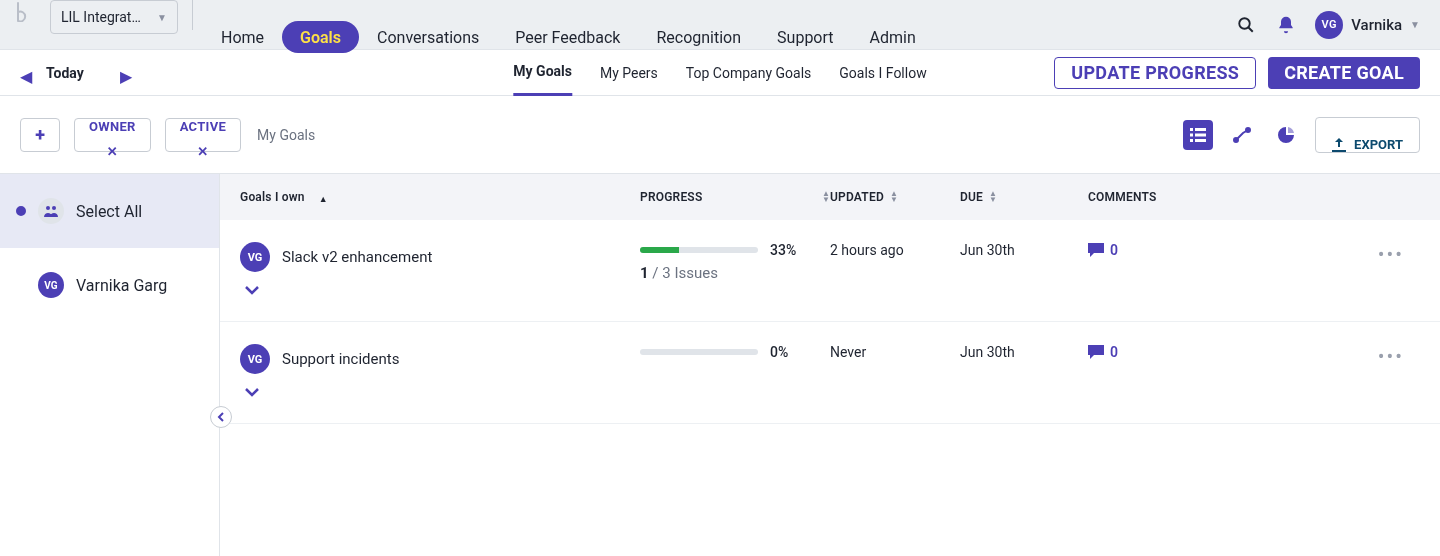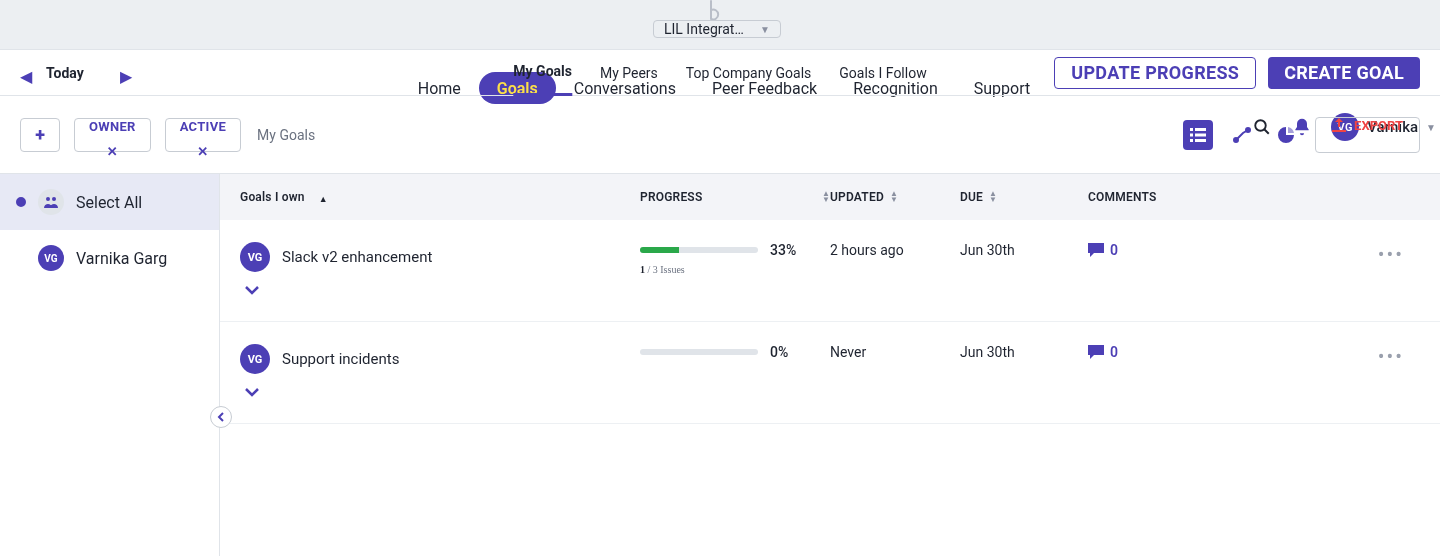--- a/index.html
+++ b/index.html
@@ -1,18 +1,18 @@
 <!DOCTYPE html>
 <html><head>
 <meta charset="utf-8">
 <style>
   * { box-sizing: border-box; margin: 0; padding: 0; }
   body { font-family: -apple-system, "Segoe UI", Roboto, "Helvetica Neue", Arial, sans-serif; color:#1f2430; background:#fff; width:1440px; height:556px; overflow:hidden; }
   
-  .topbar { height:50px; background:#eceff2; display:flex; align-items:center; padding:0 4px 0 12px; border-bottom:1px solid #e0e4e9;flex-direction:column; }
+  .topbar { height:50px; background:#eceff2; display:flex; padding:0 20px 0 12px; border-bottom:1px solid #e0e4e9; }
   .logo { width:24px; height:24px; margin-right:14px; display:flex; align-items:center; justify-content:center; }
   .logo svg { display:block; }
   .team-select { width:128px; height:34px; border:1px solid #c7ccd3; border-radius:4px; display:flex; align-items:center; justify-content:space-between; padding:0 10px; font-size:14px; color:#1f2430; cursor:pointer; background:#eceff2; margin-right:14px; }
   .vr { width:1px; height:30px; background:#c7ccd3; margin:0 10px 0 0; }
   .navtabs { display:flex; align-items:center; gap:0;margin-top:25px; }
   .navtab { padding:0 18px; height:50px; display:flex; align-items:center; font-size:16px; color:#1f2430; cursor:pointer; }
   .navtab.active { background:#4c3fb5; color:#fde047; border-radius:18px; height:32px; padding:0 18px; font-weight:600; }
   .navtab-wrap { display:flex; align-items:center; }
   .top-right { margin-left:auto; display:flex; align-items:center; gap:18px; }
   .icon-btn { width:22px; height:22px; display:flex; align-items:center; justify-content:center; cursor:pointer; color:#1f2430; }
@@ -33,25 +33,25 @@
   
   .filter-row { height:78px; display:flex; align-items:center; padding:0 20px; border-bottom:1px solid #e0e4e9; }
   .square-plus { width:40px; height:34px; border:1px solid #c7ccd3; border-radius:4px; display:flex; align-items:center; justify-content:center; color:#4c3fb5; cursor:pointer; font-size:18px; font-weight:800; }
   .chip { height:34px; border:1px solid #c7ccd3; border-radius:4px; display:flex; align-items:center; gap:10px; padding:0 14px; margin-left:14px; color:#4c3fb5; font-weight:700; font-size:13px; letter-spacing:0.3px; cursor:pointer;flex-direction:column; }
   .chip .x { font-weight:800; }
   .bclabel { margin-left:16px; color:#6b7280; font-size:14px; }
   .filter-right { margin-left:auto; display:flex; align-items:center; gap:14px; }
   .view-toggle { display:flex; align-items:center; gap:14px; }
   .view-icon { width:30px; height:30px; display:flex; align-items:center;justify-content:center; cursor:pointer; color:#4c3fb5; border-radius:4px; }
   .view-icon.active { background:#4c3fb5; color:#fff; }
-  .export-btn { height:36px; border:1px solid #c7ccd3; border-radius:4px; display:flex; align-items:flex-start; gap:8px; padding:0 16px; color:#ef4444; font-weight:700; font-size:13px; cursor:pointer; }
+  .export-btn { height:36px; border:1px solid #c7ccd3; border-radius:4px; display:flex; align-items:flex-end; gap:8px; padding:0 16px; color:#0c4a6e; font-weight:700; font-size:13px; cursor:pointer; }
   
   .main { display:flex; height:calc(556px - 50px - 46px - 78px); position:relative; }
   .sidebar { width:220px; border-right:1px solid #e0e4e9; }
-  .sb-item { display:flex; align-items:center; gap:12px; padding:0 16px; height:56px; cursor:pointer; }
+  .sb-item { display:flex; align-items:center; gap:12px; padding:0 16px; height:74px; cursor:pointer; }
   .sb-item.selected { background:#e7e9f5; }
   .sb-radio { width:10px; height:10px; border-radius:50%; border:2px solid #4c3fb5; flex-shrink:0; }
   .sb-radio.on { background:#4c3fb5; }
   .sb-ico { width:26px;height:26px; border-radius:50%; background:#e0e4e9; display:flex; align-items:center; justify-content:center; color:#4c3fb5; flex-shrink:0; }
   .sb-avatar { width:26px;height:26px; border-radius:50%; background:#4c3fb5; color:#fff; display:flex; align-items:center; justify-content:center; font-size:10px; font-weight:700; flex-shrink:0; }
   .content { flex:1; overflow:auto; }
   .thead { height:46px; background:#f3f4f8; display:flex; align-items:center; padding:0 20px; font-size:12px; font-weight:600; color:#1f2430; letter-spacing:0.2px; }
   .col-title { width:400px; display:flex; align-items:flex-end; gap:14px;}
   .col-progress { width:190px; display:flex; align-items:center; gap:6px;justify-content:space-between;}
   .col-updated { width:130px; display:flex; align-items:center; gap:6px;}
@@ -62,21 +62,21 @@
   .row { display:flex; align-items:flex-start; padding:22px 20px; border-bottom:1px solid #edf0f3; }
   .cell-title { width:400px; display:flex; align-items:flex-start; gap:12px; }
   .title-stack { display:flex; flex-direction:column; gap:8px; }
   .row-avatar { width:30px;height:30px; border-radius:50%; background:#4c3fb5; color:#fff; display:flex; align-items:center; justify-content:center; font-size:11px; font-weight:700; flex-shrink:0; }
   .goal-name { font-size:15px; }
   .cell-progress { width:190px; display:flex; flex-direction:column; gap:6px; }
   .pbar-row { display:flex; align-items:center; gap:12px; }
   .pbar { width:118px; height:6px; background:#e0e4e9; border-radius:3px; overflow:hidden; }
   .pbar-fill { height:100%; background:#2aa84a; }
   .ppct { font-size:14px; font-weight:500; }
-  .issues { font-size:10px; color:#6b7280;font-family:Liberation Serif, serif; }
+  .issues { font-size:15px; color:#6b7280; }
   .issues b { color:#1f2430; font-weight:700; }
   .cell-updated { width:130px; font-size:14px; }
   .cell-due { width:128px; font-size:14px; }
   .cell-comments { width:160px; display:flex; align-items:center; gap:6px; color:#4c3fb5; font-weight:600; cursor:pointer; font-size:14px;}
   .cell-menu { flex:1; display:flex; justify-content:flex-end; align-items:center; }
   .kebab { color:#9aa0ad; font-size:20px; letter-spacing:2px; cursor:pointer; padding-right:16px; }
   .chev-down { color:#4c3fb5; cursor:pointer; margin-left:4px; }
   .collapse-handle { position:absolute; left:210px; top:232px; width:22px; height:22px; border-radius:50%; background:#fff; border:1px solid #c7ccd3; display:flex; align-items:center; justify-content:center; color:#4c3fb5; cursor:pointer; font-size:12px; }
   .caret { font-size:10px; color:#8a90a0; }
 </style>
@@ -106,20 +106,23 @@
       </div>
     <div class="navtab-wrap">
         <div class="navtab">Peer Feedback</div>
       </div>
     <div class="navtab-wrap">
         <div class="navtab">Recognition</div>
       </div>
     <div class="navtab-wrap">
         <div class="navtab">Support</div>
       </div>
+    <div class="navtab-wrap">
+        <div class="navtab">Admin</div>
+      </div>
   </div>
   <div class="top-right">
     <div class="icon-btn">
       <svg width="18" height="18" viewBox="0 0 24 24" fill="none" stroke="currentColor" stroke-width="2.5">
           <circle cx="10" cy="10" r="7"></circle>
           <line x1="21" y1="21" x2="15" y2="15"></line>
         </svg>
     </div>
     <div class="icon-btn" style="color:#4c3fb5">
       <svg width="20" height="20" viewBox="0 0 24 24" fill="currentColor">

